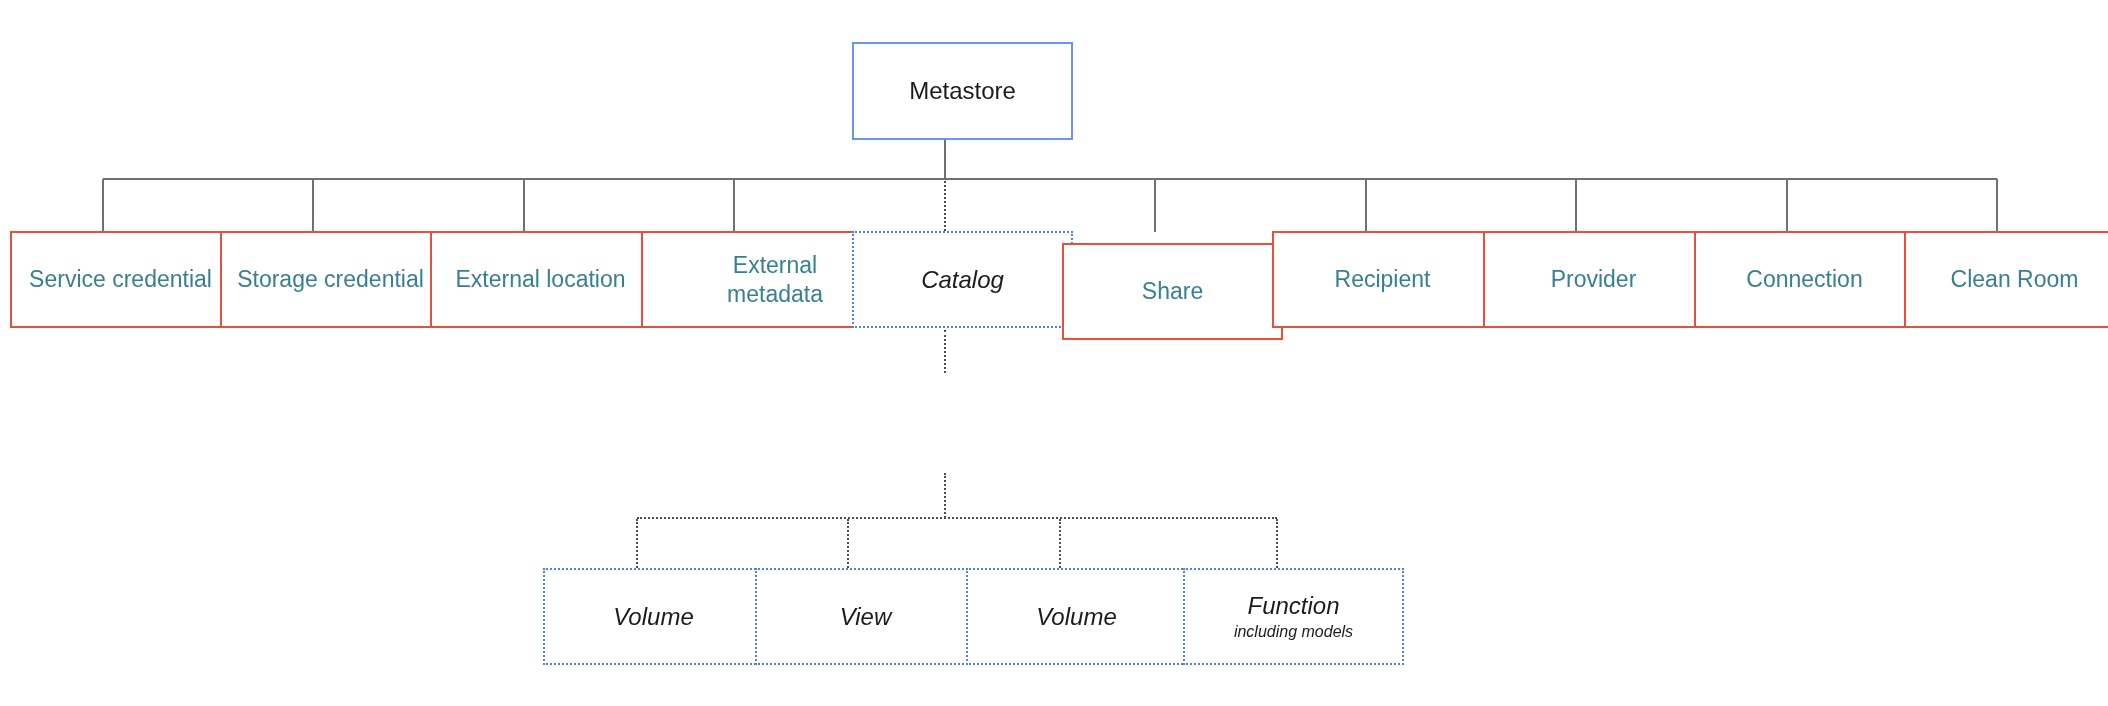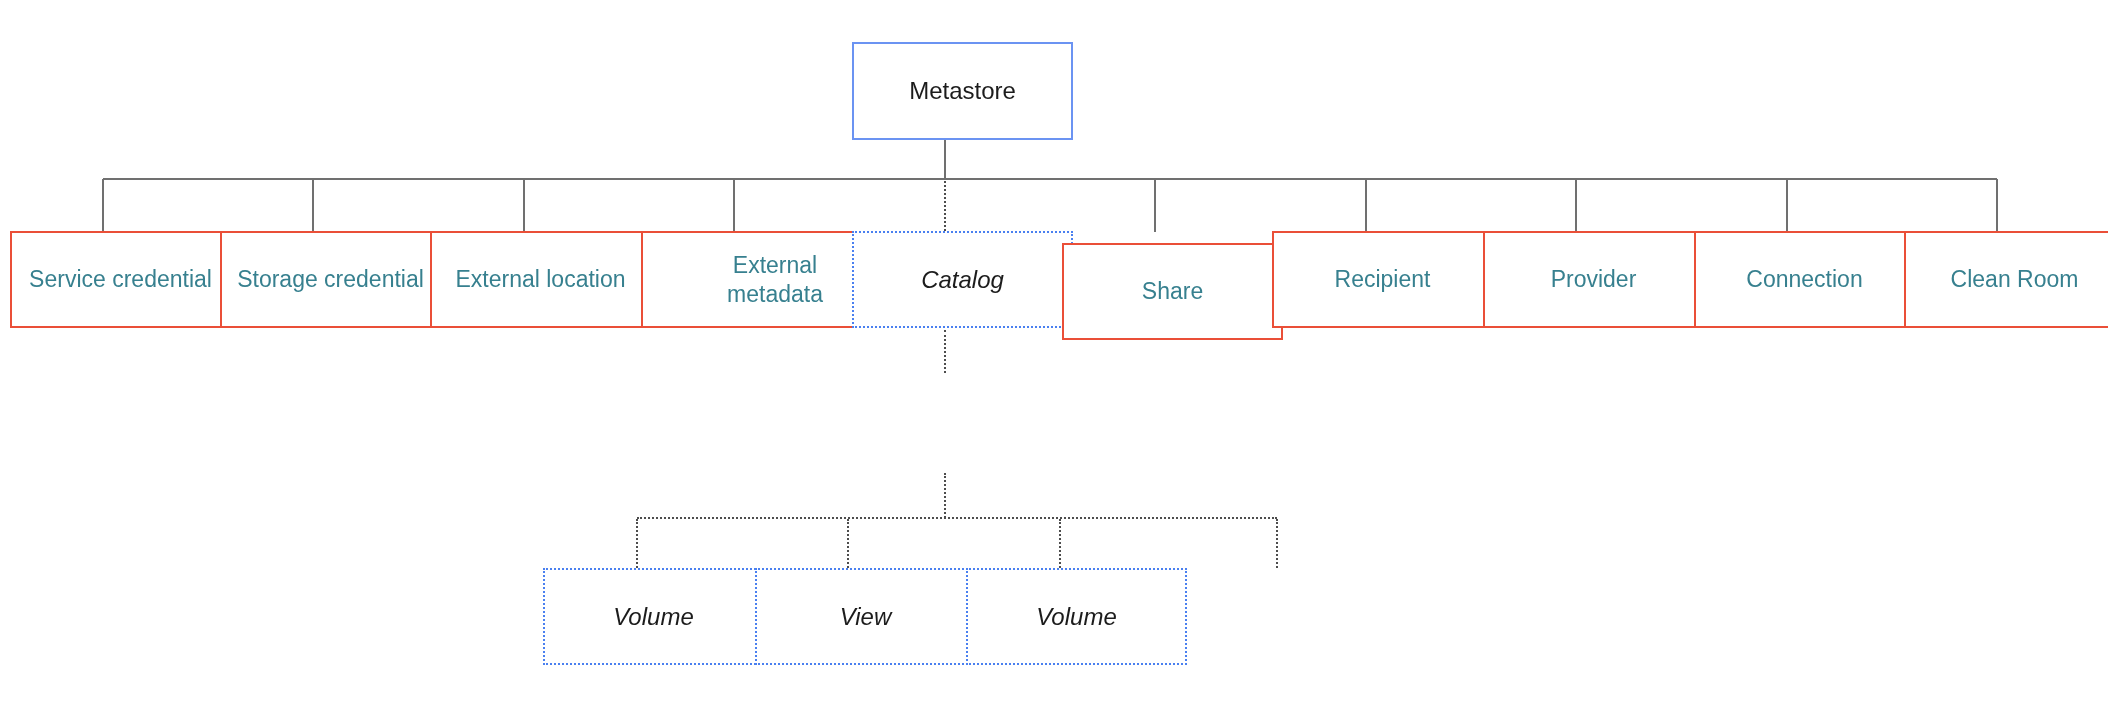--- a/index.html
+++ b/index.html
@@ -147,14 +147,18 @@
 
   <div class="node node-blue-dotted" style="left:543px; top:568px;">
     <span class="label">Volume</span>
   </div>
   <div class="node node-blue-dotted" style="left:755px; top:568px;">
     <span class="label">View</span>
   </div>
   <div class="node node-blue-dotted" style="left:966px; top:568px;">
     <span class="label">Volume</span>
   </div>
+  <div class="node node-blue-dotted" style="left:1183px; top:568px;">
+    <span class="label">Function</span>
+    <span class="sublabel">including models</span>
+  </div>
 
 </div>
 
 </body></html>

